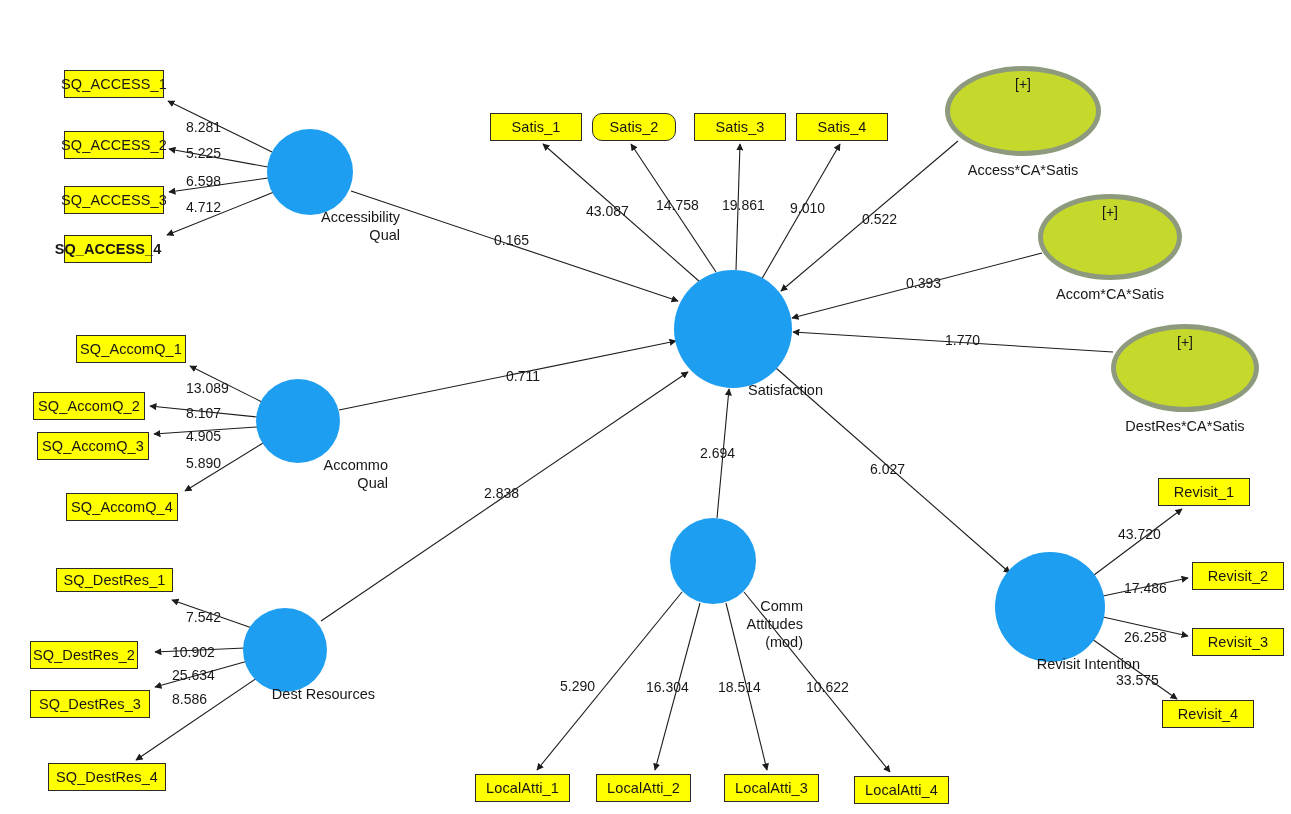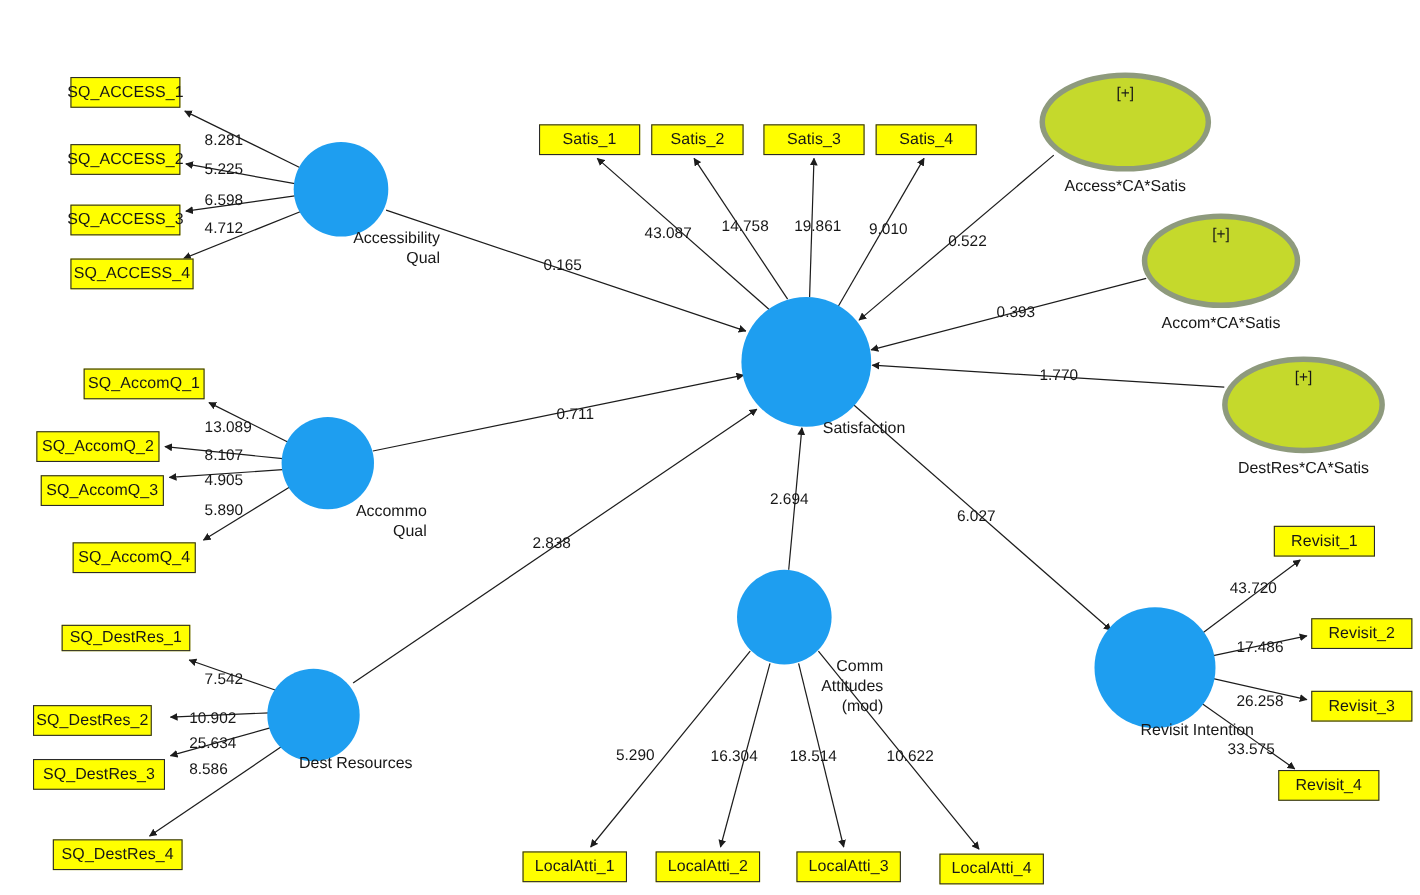--- a/index.html
+++ b/index.html
@@ -112,21 +112,21 @@
   <div id="indicator-layer">
       <div class="ind-box" style="left: 64px; top: 70px; width: 100px; height: 28px;">
         <span>SQ_ACCESS_1</span>
       </div>
       <div class="ind-box" style="left: 64px; top: 131px; width: 100px; height: 28px;">
         <span>SQ_ACCESS_2</span>
       </div>
       <div class="ind-box" style="left: 64px; top: 186px; width: 100px; height: 28px;">
         <span>SQ_ACCESS_3</span>
       </div>
-      <div class="ind-box" style="left: 64px; top: 235px; width: 112px; height: 28px;">
+      <div class="ind-box" style="left: 64px; top: 235px; width: 88px; height: 28px; font-weight: bold;">
         <span>SQ_ACCESS_4</span>
       </div>
       <div class="ind-box" style="left: 76px; top: 335px; width: 110px; height: 28px;">
         <span>SQ_AccomQ_1</span>
       </div>
       <div class="ind-box" style="left: 33px; top: 392px; width: 112px; height: 28px;">
         <span>SQ_AccomQ_2</span>
       </div>
       <div class="ind-box" style="left: 37px; top: 432px; width: 112px; height: 28px;">
         <span>SQ_AccomQ_3</span>
@@ -142,21 +142,21 @@
       </div>
       <div class="ind-box" style="left: 30px; top: 690px; width: 120px; height: 28px;">
         <span>SQ_DestRes_3</span>
       </div>
       <div class="ind-box" style="left: 48px; top: 763px; width: 118px; height: 28px;">
         <span>SQ_DestRes_4</span>
       </div>
       <div class="ind-box" style="left: 490px; top: 113px; width: 92px; height: 28px;">
         <span>Satis_1</span>
       </div>
-      <div class="ind-box" style="left: 592px; top: 113px; width: 84px; height: 28px;">
+      <div class="ind-box" style="left: 592px; top: 113px; width: 84px; height: 28px; border-radius: 10px;">
         <span>Satis_2</span>
       </div>
       <div class="ind-box" style="left: 694px; top: 113px; width: 92px; height: 28px;">
         <span>Satis_3</span>
       </div>
       <div class="ind-box" style="left: 796px; top: 113px; width: 92px; height: 28px;">
         <span>Satis_4</span>
       </div>
       <div class="ind-box" style="left: 475px; top: 774px; width: 95px; height: 28px;">
         <span>LocalAtti_1</span>

